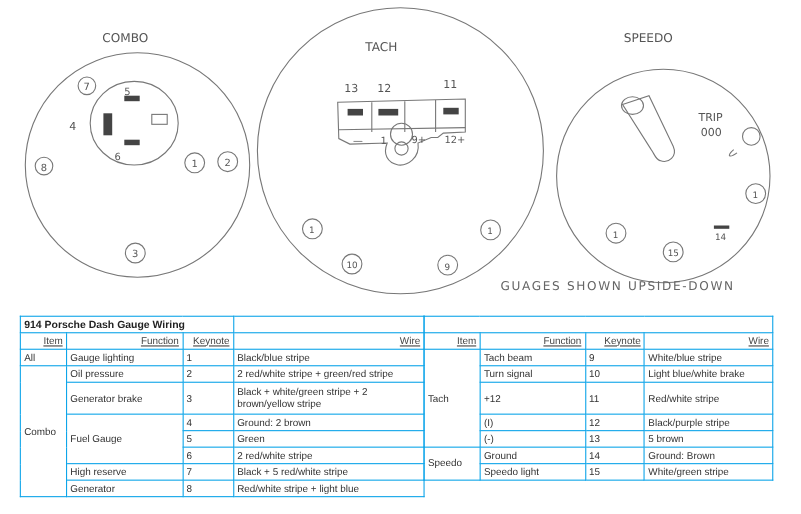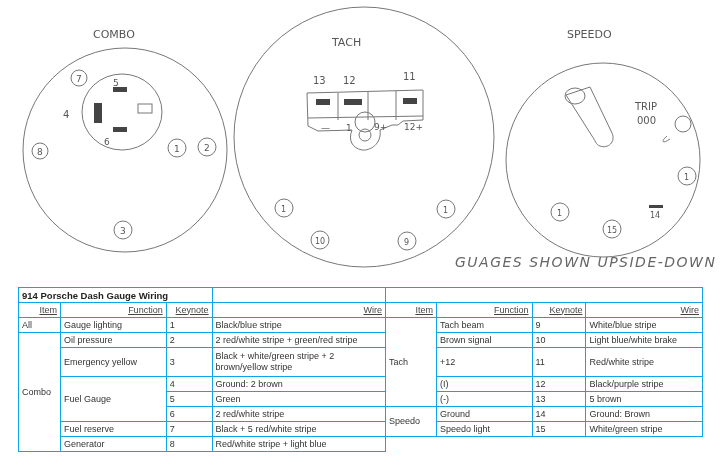--- a/index.html
+++ b/index.html
@@ -1,19 +1,19 @@
 <!DOCTYPE html>
 <html><head>
   <meta charset="utf-8">
   <style>
     html, body { margin: 0; padding: 0; background: #ffffff; }
     body { width: 728px; height: 467px; position: relative; overflow: hidden; font-family: "Liberation Sans", sans-serif; }
     .sketch { position: absolute; left: 0; top: 0; width: 728px; height: 285px; }
     .hand { font-family: "DejaVu Sans", sans-serif; fill: #555; font-size: 11px; }
-    .caption { position: absolute; font-family: "DejaVu Sans", sans-serif; color: #666; font-size: 14px; letter-spacing: 1.5px; font-style: italic; }
+    .caption { position: absolute; font-family: "DejaVu Sans", sans-serif; color: #666; font-size: 11px; letter-spacing: 1.5px; }
 
     table.wiring { position: absolute; border-collapse: collapse; font-size: 9px; color: #333; }
     table.wiring td { border: 1px solid #0ea5e9; padding: 0 3px; height: 14px; line-height: 11px; vertical-align: middle; }
     .hdr { text-decoration: underline; text-align: right; color: #444; }
     .center { text-align: left; }
     .title { font-weight: bold; font-size: 9.5px; color: #222; }
   </style>
 </head>
 <body>
 
@@ -118,39 +118,39 @@
     <td class="center">1</td>
     <td>Black/blue stripe</td>
   </tr>
   <tr>
     <td rowspan="7" class="center">Combo</td>
     <td>Oil pressure</td>
     <td class="center">2</td>
     <td>2 red/white stripe +  green/red stripe</td>
   </tr>
   <tr>
-    <td style="height:28px">Emergency yellow</td>
+    <td style="height:28px">Generator brake</td>
     <td class="center">3</td>
     <td>Black + white/green stripe + 2 brown/yellow stripe</td>
   </tr>
   <tr>
     <td rowspan="3">Fuel Gauge</td>
     <td class="center">4</td>
     <td>Ground:  2 brown</td>
   </tr>
   <tr>
     <td class="center">5</td>
     <td>Green</td>
   </tr>
   <tr>
     <td class="center">6</td>
     <td>2 red/white stripe</td>
   </tr>
   <tr>
-    <td>Fuel reserve</td>
+    <td>High reserve</td>
     <td class="center">7</td>
     <td>Black + 5 red/white stripe</td>
   </tr>
   <tr>
     <td>Generator</td>
     <td class="center">8</td>
     <td>Red/white stripe + light blue</td>
   </tr>
 </tbody>
   </table>
@@ -172,21 +172,21 @@
     <td class="hdr">Keynote</td>
     <td class="hdr">Wire</td>
   </tr>
   <tr>
     <td rowspan="5" class="center">Tach</td>
     <td>Tach beam</td>
     <td class="center">9</td>
     <td>White/blue stripe</td>
   </tr>
   <tr>
-    <td>Brown signal</td>
+    <td>Turn signal</td>
     <td class="center">10</td>
     <td>Light blue/white brake</td>
   </tr>
   <tr>
     <td style="height:28px">+12</td>
     <td class="center">11</td>
     <td>Red/white stripe</td>
   </tr>
   <tr>
     <td>(I)</td>

